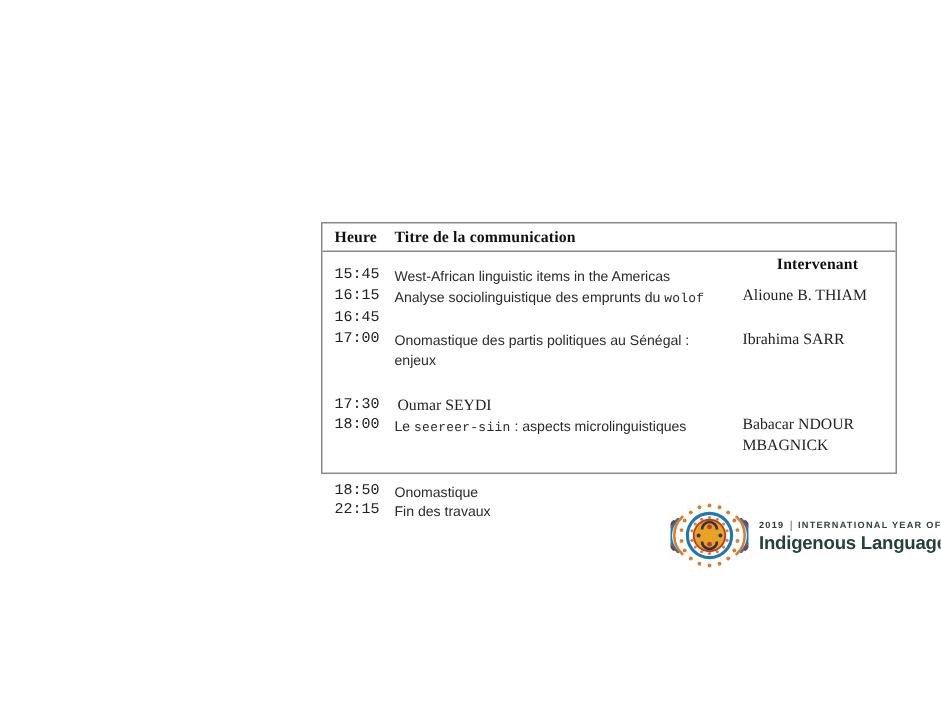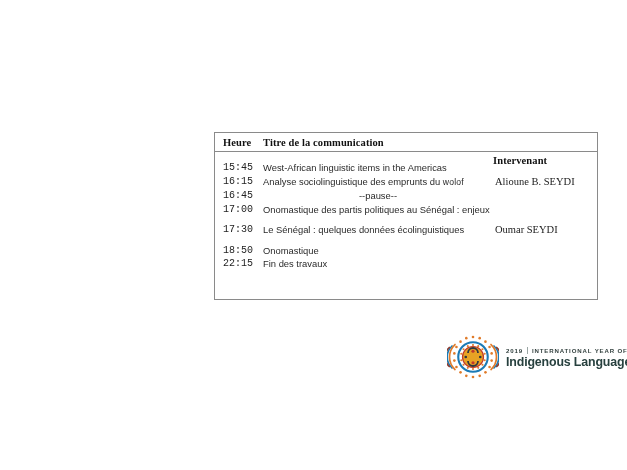--- a/index.html
+++ b/index.html
@@ -13,21 +13,21 @@
     position: relative;
     overflow: hidden;
     font-family: "Liberation Serif", serif;
     color: #1c1c1c;
   }
 
   
   #schedule-table {
     position: absolute;
     left: 214px;
-    top: 132px;
+    top: 148px;
     width: 384px;
     height: 168px;
     border: 1px solid #8a8a8a;
     box-sizing: border-box;
     background: #ffffff;
   }
 
   .table-header-row {
     display: flex;
     align-items: center;
@@ -37,32 +37,32 @@
   }
   .th {
     font-family: "Liberation Serif", serif;
     font-weight: bold;
     font-size: 10.5px;
     color: #111111;
     letter-spacing: 0.1px;
   }
   .th-heure      { width: 48px; padding-left: 8px; box-sizing: border-box; }
   .th-titre      { flex: 1; text-align: left; }
-  .th-intervenant{ width: 104px; text-align: left; margin-top: 37px; }
+  .th-intervenant{ width: 104px; text-align: center; margin-top: 37px; }
 
   .table-body {
     padding-top: 9px;
   }
 
   .row {
     display: flex;
     align-items: flex-start;
     min-height: 13.5px;
   }
-  .row.spacer-before { margin-top: 7px; }
+  .row.spacer-before { margin-top: 17px; }
 
   .cell-time {
     width: 48px;
     padding-left: 8px;
     box-sizing: border-box;
     font-family: Liberation Mono, monospace;
     font-size: 10px;
     line-height: 13.5px;
     color: #222222;
     white-space: nowrap;
@@ -80,21 +80,21 @@
   .cell-speaker {
     width: 104px;
     font-family: "Liberation Serif", serif;
     font-size: 10.5px;
     line-height: 13.5px;
     color: #222222;
     padding-left: 2px;
     box-sizing: border-box;
   }
   .mono {
-    font-family: Liberation Sans, sans-serif;
+    font-family: Liberation Mono, monospace;
     font-size: 8.6px;
     letter-spacing: 0.2px;
   }
   .speaker-cont {
     display: block;
     font-family: "Liberation Serif", serif;
     font-size: 10.5px;
     line-height: 13px;
   }
 
@@ -157,35 +157,39 @@
   </div>
 
   <div class="table-body" id="table-body">
       <div class="row">
         <div class="cell-time">15:45</div>
         <div class="cell-title"><span>West-African linguistic items in the Americas</span></div>
       </div>
       <div class="row">
         <div class="cell-time">16:15</div>
         <div class="cell-title"><span>Analyse sociolinguistique des emprunts du </span><span class="mono">wolof</span></div>
-        <div class="cell-speaker"><span>Alioune B. SEYDI</span></div>
+        <div class="cell-speaker"><span>Alioune B. THIAM</span></div>
       </div>
       <div class="row">
         <div class="cell-time">16:45</div>
-        <div class="cell-title centered"><span>--pause--</span></div>
         <div class="cell-speaker"><span></span></div>
       </div>
       <div class="row">
         <div class="cell-time">17:00</div>
         <div class="cell-title"><span>Onomastique des partis politiques au Sénégal : enjeux</span></div>
+        <div class="cell-speaker"><span>Ibrahima SARR</span></div>
       </div>
       <div class="row spacer-before">
         <div class="cell-time">17:30</div>
-        <div class="cell-title"><span>Le Sénégal : quelques données écolinguistiques</span></div>
         <div class="cell-speaker"><span>Oumar SEYDI</span></div>
+      </div>
+      <div class="row">
+        <div class="cell-time">18:00</div>
+        <div class="cell-title"><span>Le </span><span class="mono">seereer-siin</span><span> : aspects microlinguistiques</span></div>
+        <div class="cell-speaker"><span>Babacar NDOUR</span><span class="speaker-cont">MBAGNICK</span></div>
       </div>
       <div class="row spacer-before">
         <div class="cell-time">18:50</div>
         <div class="cell-title"><span>Onomastique</span></div>
         <div class="cell-speaker"><span></span></div>
       </div>
       <div class="row">
         <div class="cell-time">22:15</div>
         <div class="cell-title"><span>Fin des travaux</span></div>
         <div class="cell-speaker"><span></span></div>

